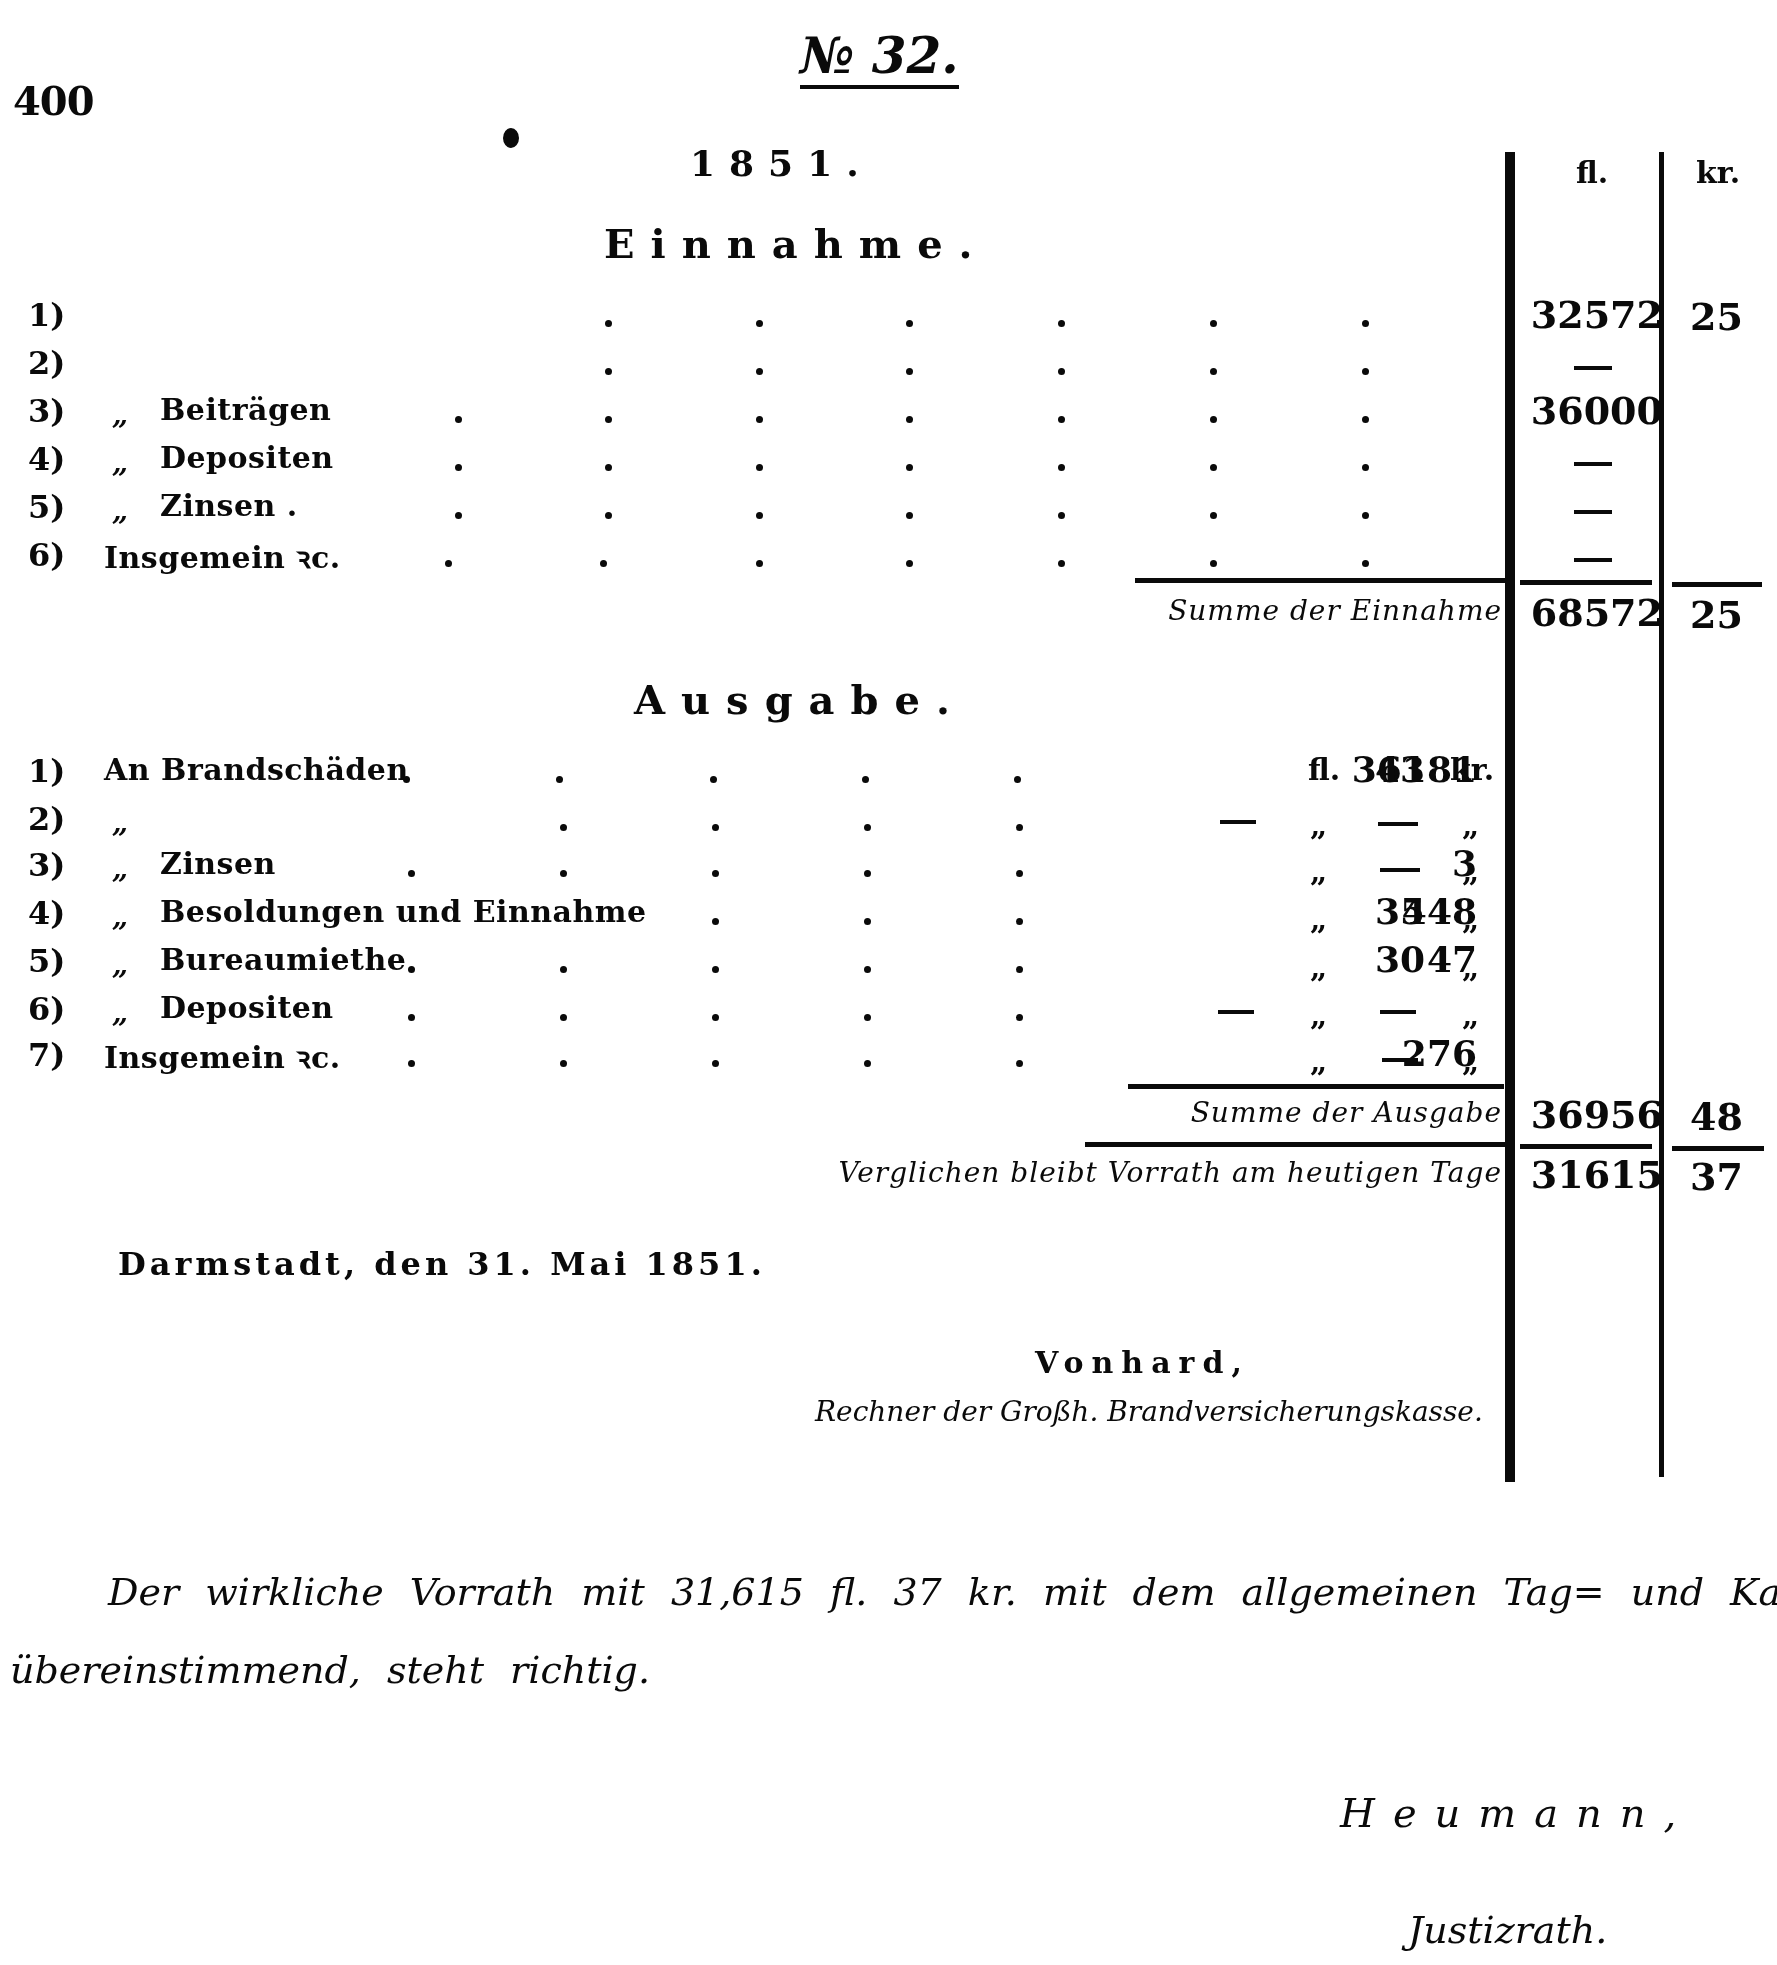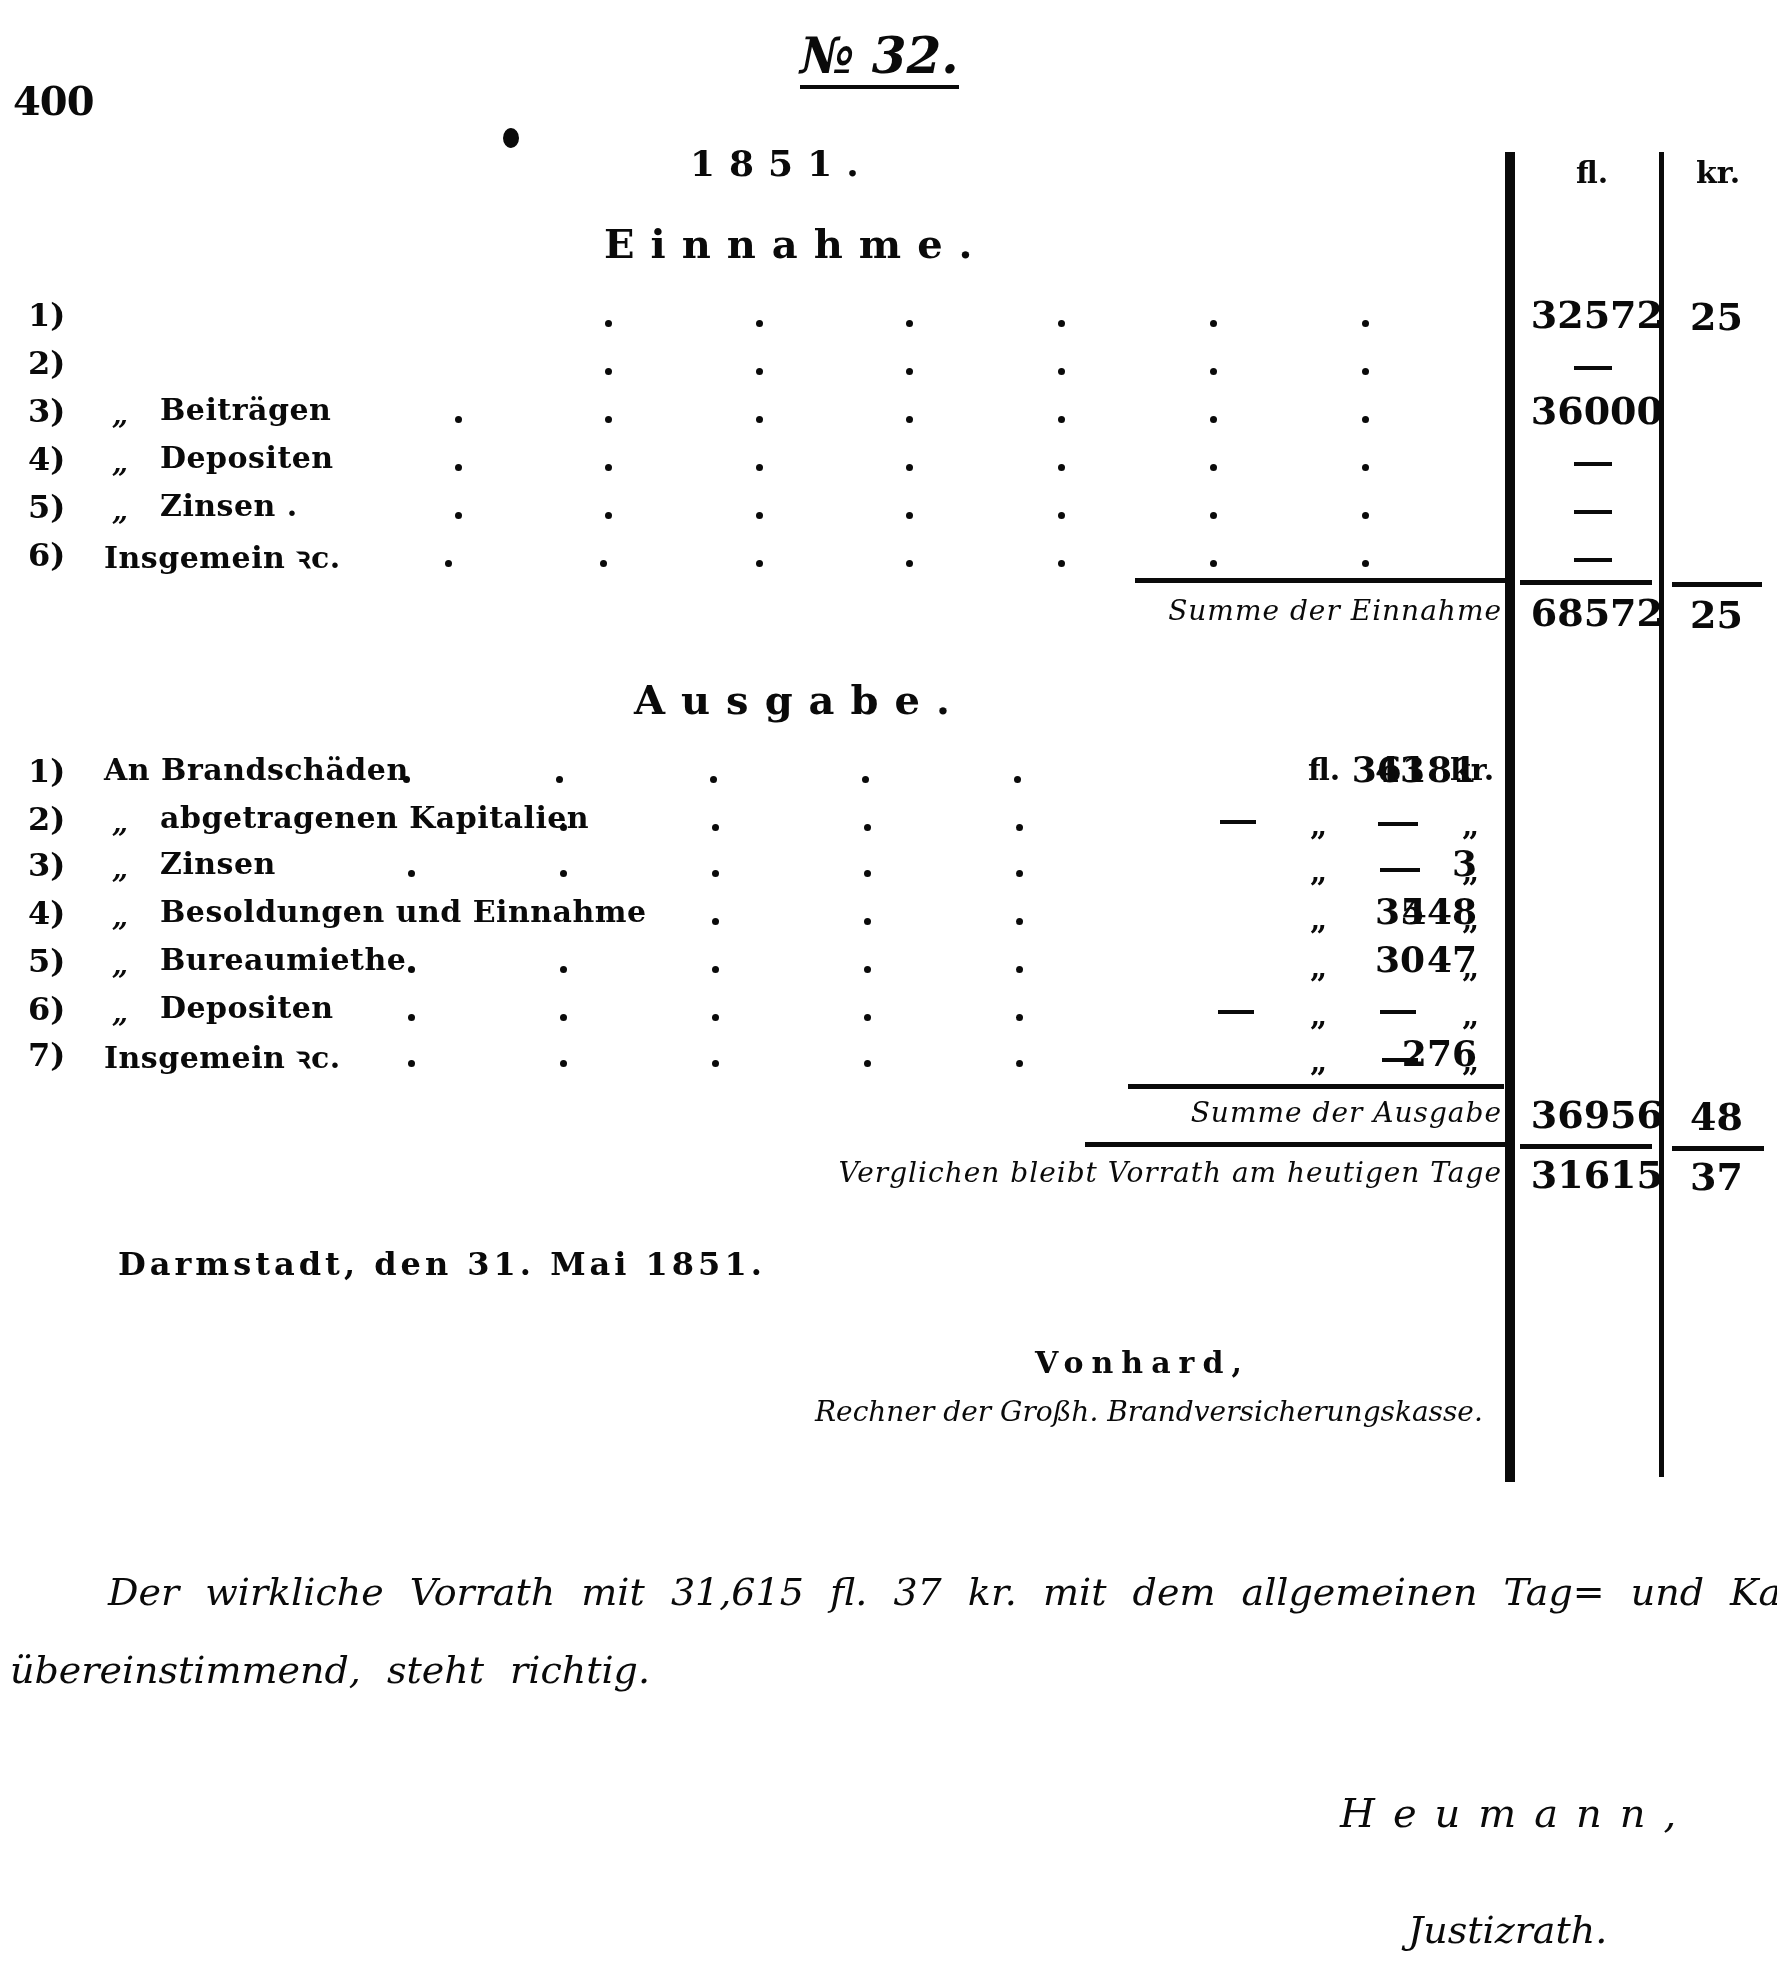--- a/index.html
+++ b/index.html
@@ -154,21 +154,20 @@
       <span class="dot" style="left:1014px"></span>
     <span class="sub-fl">36181</span>
     <span class="sub-unit" style="left:1308px;">fl.</span>
     <span class="sub-kr">43</span>
     <span class="sub-unit" style="left:1450px;">kr.</span>
   </div>
 
   <div class="row" style="top:800px;">
     <span class="num">2)</span>
     <span class="ditto">„</span>
-    <span class="label after-ditto">abgetragenen Kapitalien</span>
     <span class="dot" style="left:560px"></span>
       <span class="dot" style="left:712px"></span>
       <span class="dot" style="left:864px"></span>
       <span class="dot" style="left:1016px"></span>
     <span class="sub-dash" style="left:1220px; top:20px; width:36px;"></span>
     <span class="sub-unit" style="left:1310px; top:8px;">„</span>
     <span class="sub-dash" style="left:1378px; top:22px; width:40px;"></span>
     <span class="sub-unit" style="left:1462px; top:8px;">„</span>
   </div>
 

